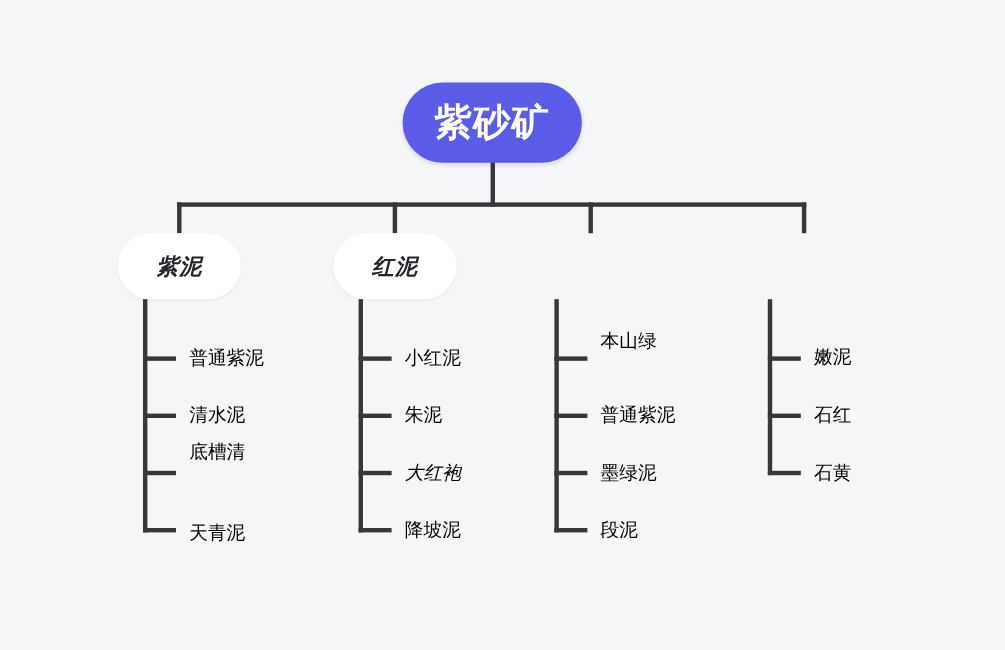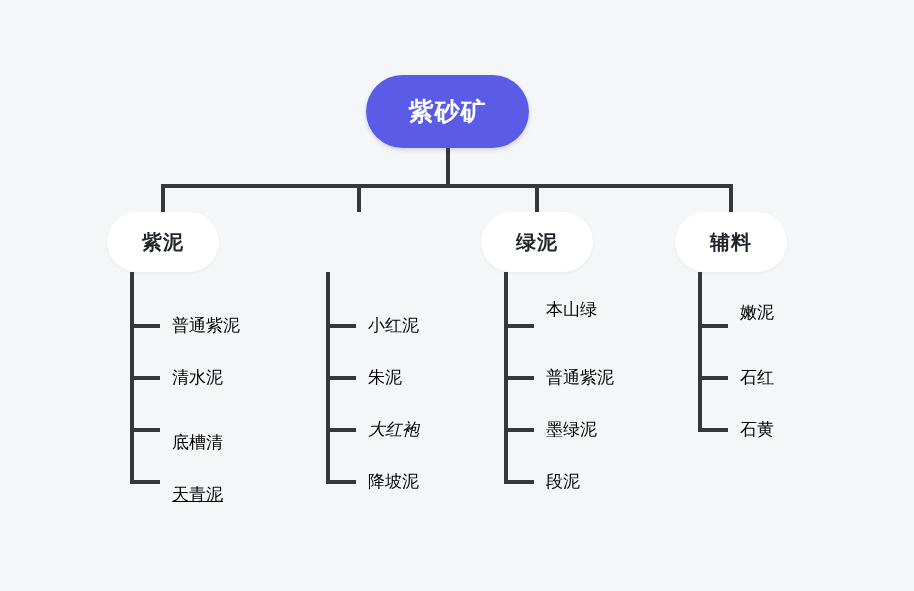--- a/index.html
+++ b/index.html
@@ -20,38 +20,39 @@
   .line.h { height:4px; }
   
   .root-node {
     position:absolute;
     left:366px; top:75px;
     width:163px; height:73px;
     background:#5a5ce8;
     border-radius:37px;
     display:flex; align-items:center; justify-content:center;
     color:#ffffff;
-    font-size:25px; font-weight:700;
+    font-size:34px; font-weight:700;
     letter-spacing:1px;
     box-shadow:0 2px 4px rgba(60,60,140,0.18);
     cursor:pointer;
   }
   
   .branch-node {
     position:absolute;
     top:212px;
     width:112px; height:60px;
     background:#ffffff;
     border-radius:30px;
     display:flex; align-items:center; justify-content:center;
     color:#22252a;
     font-size:20px; font-weight:700;
     letter-spacing:1px;
     box-shadow:0 1px 3px rgba(0,0,0,0.06);
     cursor:pointer;
+    font-style:italic;
   }
   
   .leaf {
     position:absolute;
     height:26px; line-height:26px;
     white-space:nowrap;
     color:#000000;
     font-size:17px; font-weight:500;
     cursor:pointer;
   }
@@ -68,36 +69,33 @@
   <div class="line v" style="left:535px; top:184px; height:28px;"></div>
   <div class="line v" style="left:729px; top:184px; height:28px;"></div>
 
   <div class="root-node">
     <span>紫砂矿</span>
   </div>
 
   <div class="branch-node" style="left:107px;">
     <span>紫泥</span>
   </div>
-  <div class="branch-node" style="left:481px;">
-    <span>绿泥</span>
-  </div>
-  <div class="branch-node" style="left:675px;">
-    <span>辅料</span>
+  <div class="branch-node" style="left:303px;">
+    <span>红泥</span>
   </div>
 
   <div class="line v" style="left:130px; top:272px; height:212px;"></div>
   <div class="line h" style="left:130px; top:324px; width:30px;"></div>
   <div class="line h" style="left:130px; top:376px; width:30px;"></div>
   <div class="line h" style="left:130px; top:428px; width:30px;"></div>
   <div class="line h" style="left:130px; top:480px; width:30px;"></div>
   <div class="leaf" style="left:172px; top:313px;">普通紫泥</div>
   <div class="leaf" style="left:172px; top:365px;">清水泥</div>
-  <div class="leaf" style="left:172px; top:430px;">底槽清</div>
-  <div class="leaf" style="left:172px; top:482px;text-decoration:underline;">天青泥</div>
+  <div class="leaf" style="left:172px; top:398px;">底槽清</div>
+  <div class="leaf" style="left:172px; top:472px;">天青泥</div>
 
   <div class="line v" style="left:326px; top:272px; height:212px;"></div>
   <div class="line h" style="left:326px; top:324px; width:30px;"></div>
   <div class="line h" style="left:326px; top:376px; width:30px;"></div>
   <div class="line h" style="left:326px; top:428px; width:30px;"></div>
   <div class="line h" style="left:326px; top:480px; width:30px;"></div>
   <div class="leaf" style="left:368px; top:313px;">小红泥</div>
   <div class="leaf" style="left:368px; top:365px;">朱泥</div>
   <div class="leaf" style="left:368px; top:417px;font-style:italic;">大红袍</div>
   <div class="leaf" style="left:368px; top:469px;">降坡泥</div>
@@ -109,17 +107,17 @@
   <div class="line h" style="left:504px; top:480px; width:30px;"></div>
   <div class="leaf" style="left:546px; top:297px;text-align:center;">本山绿</div>
   <div class="leaf" style="left:546px; top:365px;">普通紫泥</div>
   <div class="leaf" style="left:546px; top:417px;">墨绿泥</div>
   <div class="leaf" style="left:546px; top:469px;">段泥</div>
 
   <div class="line v" style="left:698px; top:272px; height:160px;"></div>
   <div class="line h" style="left:698px; top:324px; width:30px;"></div>
   <div class="line h" style="left:698px; top:376px; width:30px;"></div>
   <div class="line h" style="left:698px; top:428px; width:30px;"></div>
-  <div class="leaf" style="left:740px; top:300px;">嫩泥</div>
+  <div class="leaf" style="left:740px; top:312px;">嫩泥</div>
   <div class="leaf" style="left:740px; top:365px;text-align:right;">石红</div>
   <div class="leaf" style="left:740px; top:417px;">石黄</div>
 
 </div>
 
 </body></html>

